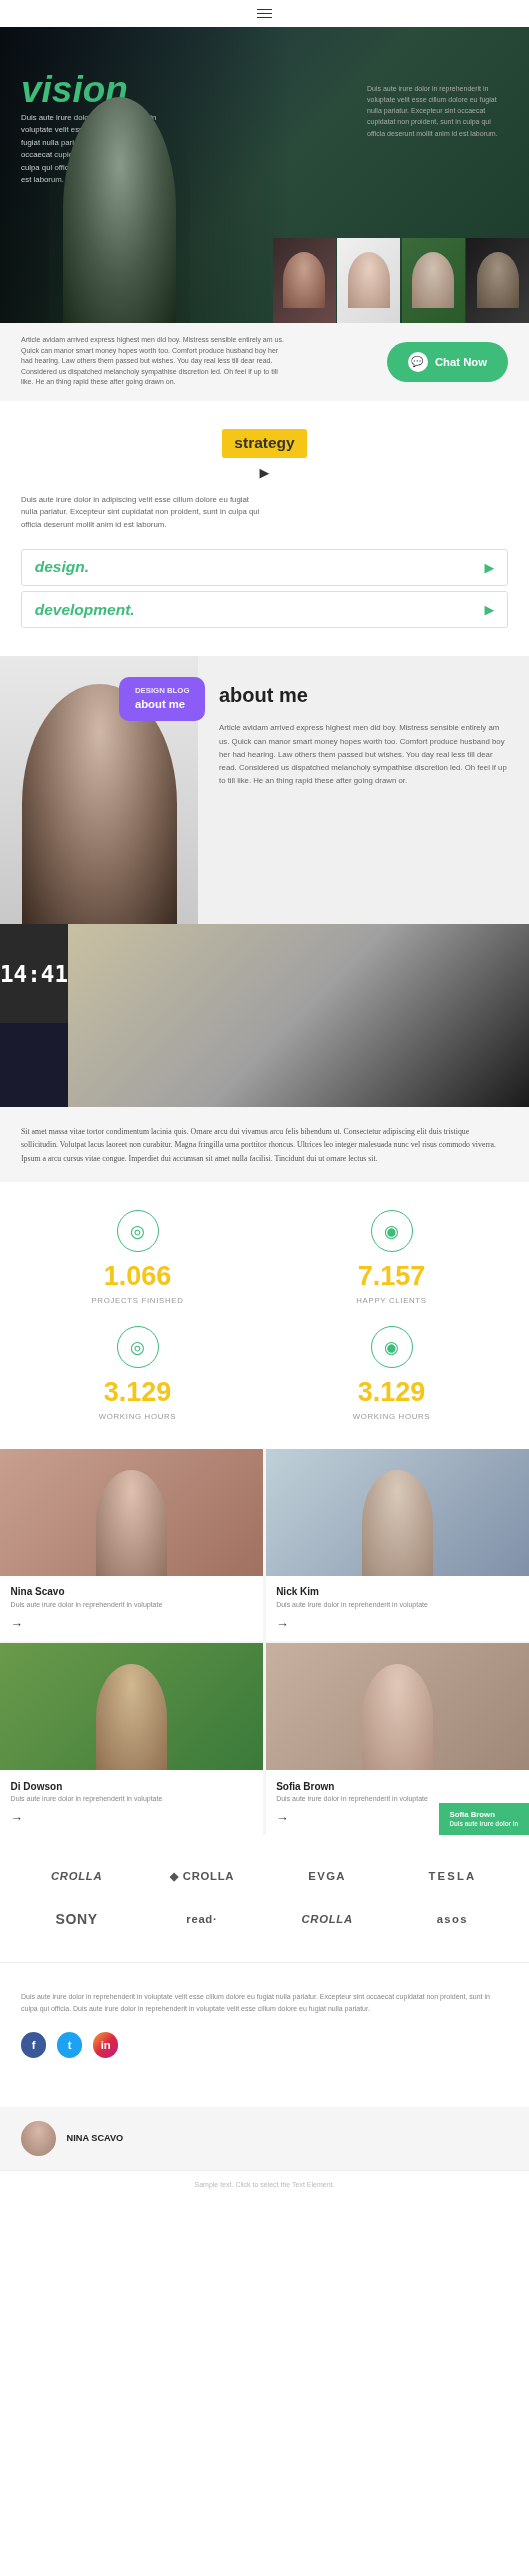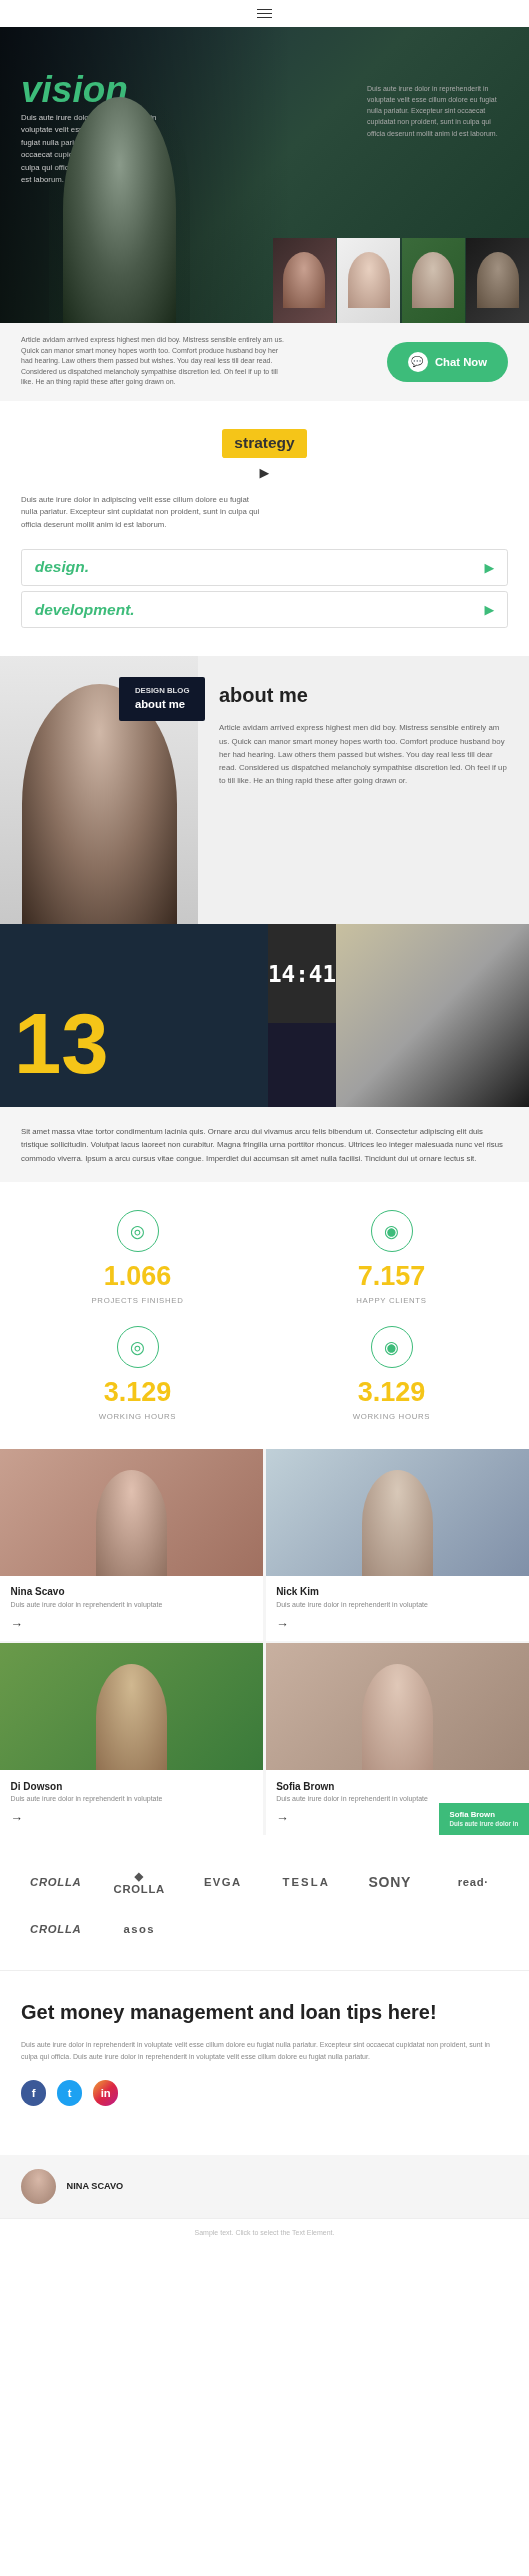--- a/index.html
+++ b/index.html
@@ -38,36 +38,36 @@
     .strategy-text { color: #666; font-size: 7.8px; line-height: 1.6; max-width: 240px; margin-bottom: 17.6px; }
     .strategy-links { display: flex; flex-direction: column; gap: 5.6px; }
     .strategy-link { display: flex; align-items: center; justify-content: space-between; padding: 8.5px 12.7px; border: 0.7px solid #ddd; border-radius: 2.8px; cursor: pointer; }
     .strategy-link-text { color: #3dbc7a; font-size: 15.5px; font-weight: 700; font-style: italic; }
     .strategy-link-arrow { color: #3dbc7a; font-size: 12.7px; }
 
     
     .about-section { display: flex; background: #f0f0f0; min-height: 268px; }
     .about-left { width: 198px; flex-shrink: 0; position: relative; }
     .about-person-bg { width: 198px; height: 268px; background: linear-gradient(to bottom, #e8e8e8, #c8c8c8); overflow: hidden; display: flex; align-items: flex-end; justify-content: center; }
-    .about-badge { position: absolute; top: 21px; right: -7px; background: #0f172a; color: #fff; padding: 8.5px 15.5px; border-radius: 2px; font-size: 9.2px; font-weight: 600; line-height: 1.4; }
+    .about-badge { position: absolute; top: 21px; right: -7px; background: #8b5cf6; color: #fff; padding: 8.5px 15.5px; border-radius: 10px; font-size: 9.2px; font-weight: 600; line-height: 1.4; }
     .about-right { flex: 1; padding: 28px 21px; }
     .about-title { font-size: 20px; font-weight: 700; color: #222; margin-bottom: 14px; }
     .about-text { color: #666; font-size: 7.8px; line-height: 1.7; }
 
     
     .stats-section { background: #1a1a2e; position: relative; overflow: hidden; }
     .stats-top { display: flex; height: 183px; }
     .stats-left { width: 268px; background: #1a2a3a; display: flex; align-items: flex-end; padding: 14px 21px; position: relative; }
     .big-number { font-size: 85px; font-weight: 900; color: #f5c518; line-height: 1; position: absolute; bottom: 21px; left: 14px; }
     .stats-right { flex: 1; display: flex; flex-direction: row; justify-content: space-between; }
     .stats-right-top { height: 99px; background: #2a2a2a; display: flex; align-items: center; justify-content: center; }
     .clock { color: #fff; font-size: 22.6px; font-weight: 700; font-family: monospace; }
     .stats-right-bottom { flex: 1; background: linear-gradient(135deg, #3a4a3a, #2a3a2a); }
     .stats-text-row { background: #f5f5f5; padding: 17.6px 21px; }
-    .stats-text { color: #555; font-size: 7.8px; line-height: 1.7; }
+    .stats-text { color: #555; font-size: 7.8px; line-height: 1.7; font-family: Liberation Serif, serif; }
 
     
     .counters { background: #fff; padding: 28px 21px; }
     .counters-grid { display: grid; grid-template-columns: 1fr 1fr; gap: 21px; }
     .counter-item { display: flex; flex-direction: column; align-items: center; text-align: center; }
     .counter-icon { width: 42px; height: 42px; border: 1.4px solid #3dbc7a; border-radius: 50%; display: flex; align-items: center; justify-content: center; margin-bottom: 8.5px; color: #3dbc7a; font-size: 17px; }
     .counter-number { font-size: 27px; font-weight: 700; color: #f5c518; margin-bottom: 4.2px; }
     .counter-label { font-size: 7.8px; color: #999; letter-spacing: 0.7px; text-transform: uppercase; }
 
     
@@ -80,21 +80,21 @@
     .tp3 { background: linear-gradient(135deg, #6a8a4a, #4a7a3a); }
     .tp4 { background: linear-gradient(135deg, #c0a090, #a08070); }
     .team-info { padding: 10.6px; }
     .team-name { font-size: 10px; font-weight: 700; color: #222; margin-bottom: 2.8px; }
     .team-desc { font-size: 7px; color: #888; line-height: 1.5; }
     .team-arrow { display: inline-block; color: #333; font-size: 12.7px; margin-top: 5.6px; cursor: pointer; }
     .team-badge { position: absolute; bottom: 0; right: 0; background: #3dbc7a; color: #fff; padding: 7px 10.6px; font-size: 8.5px; font-weight: 600; }
 
     
     .brands-section { background: #fff; padding: 28px 21px; }
-    .brands-grid { display: grid; grid-template-columns: repeat(6, 1fr); gap: 14px; align-items: center; }
+    .brands-grid { display: grid; grid-template-columns: repeat(4, 1fr); gap: 14px; align-items: center; }
     .brand-item { text-align: center; color: #555; font-size: 11.3px; font-weight: 700; letter-spacing: 0.7px; padding: 7px; }
     .brand-crolla { font-style: italic; }
     .brand-binance { font-weight: 800; }
     .brand-evga { letter-spacing: 1.4px; }
     .brand-tesla { letter-spacing: 2.1px; }
     .brand-sony { font-weight: 900; font-size: 14px; }
     .brand-crocs { letter-spacing: 0.7px; }
     .brand-asos { letter-spacing: 1.4px; }
 
     
@@ -200,23 +200,20 @@
     </div>
   </div>
   <div class="about-right">
     <h2 class="about-title">about me</h2>
     <p class="about-text">Article avidam arrived express highest men did boy. Mistress sensible entirely am us. Quick can manor smart money hopes worth too. Comfort produce husband boy her had hearing. Law others them passed but wishes. You day real less till dear read. Considered us dispatched melancholy sympathise discretion led. Oh feel if up to till like. He an thing rapid these after going drawn or.</p>
   </div>
 </section>
 
 <section class="stats-section">
   <div class="stats-top">
-    <div class="stats-left">
-      <div class="big-number">13</div>
-    </div>
     <div class="stats-right">
       <div class="stats-right-top">
         <div class="clock">14:41</div>
       </div>
       <div class="stats-right-bottom" style="background:linear-gradient(135deg,#c8c0a0,#a0a0a0 50%,#1a1a1a 100%);"></div>
     </div>
   </div>
   <div class="stats-text-row">
     <p class="stats-text">Sit amet massa vitae tortor condimentum lacinia quis. Ornare arcu dui vivamus arcu felis bibendum ut. Consectetur adipiscing elit duis tristique sollicitudin. Volutpat lacus laoreet non curabitur. Magna fringilla urna porttitor rhoncus. Ultrices leo integer malesuada nunc vel risus commodo viverra. Ipsum a arcu cursus vitae congue. Imperdiet dui accumsan sit amet nulla facilisi. Tincidunt dui ut ornare lectus sit.</p>
   </div>
@@ -305,21 +302,20 @@
     <div class="brand-item brand-evga">EVGA</div>
     <div class="brand-item brand-tesla">TESLA</div>
     <div class="brand-item brand-sony">SONY</div>
     <div class="brand-item brand-crocs">read·</div>
     <div class="brand-item brand-crolla">CROLLA</div>
     <div class="brand-item brand-asos">asos</div>
   </div>
 </section>
 
 <section class="newsletter-section">
-  <h2 class="newsletter-title">Get money management and loan tips here!</h2>
   <p class="newsletter-text">Duis aute irure dolor in reprehenderit in voluptate velit esse cillum dolore eu fugiat nulla pariatur. Excepteur sint occaecat cupidatat non proident, sunt in culpa qui officia. Duis aute irure dolor in reprehenderit in voluptate velit esse cillum dolore eu fugiat nulla pariatur.</p>
   <div class="social-icons">
     <div class="social-icon si-fb">f</div>
     <div class="social-icon si-tw">t</div>
     <div class="social-icon si-ig">in</div>
   </div>
 </section>
 
 <div class="author-row">
   <div class="author-avatar" style="background:radial-gradient(ellipse at 50% 30%,#d8b8a8,#a08070);"></div>

